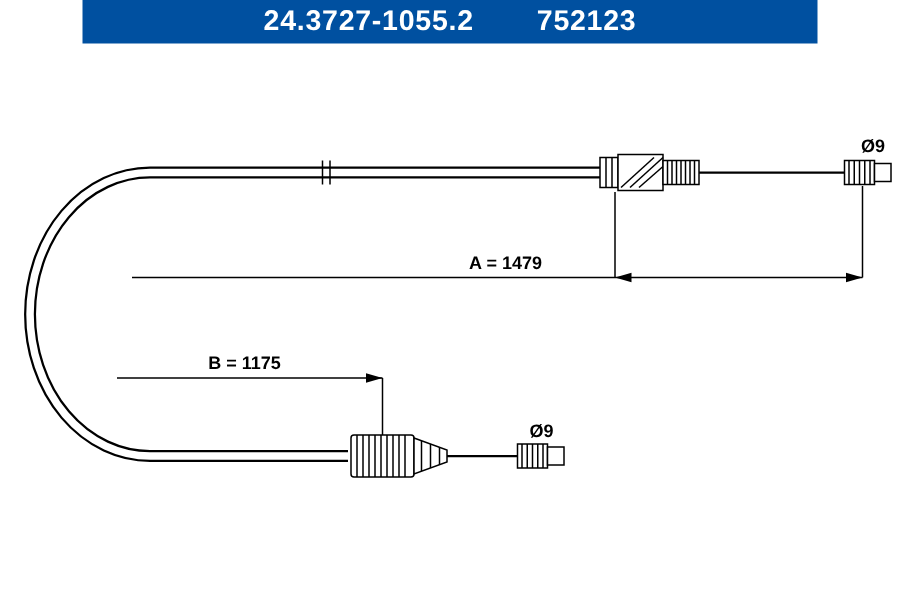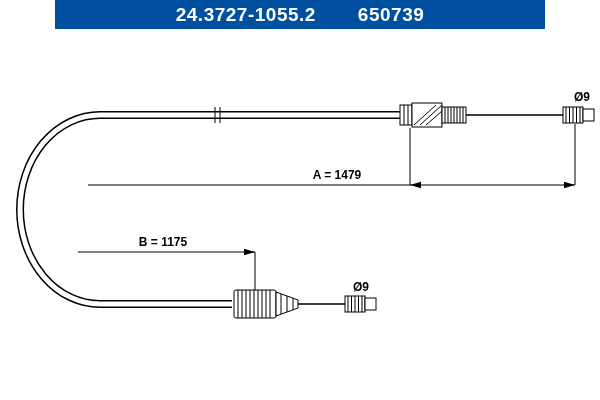--- a/index.html
+++ b/index.html
@@ -39,21 +39,21 @@
     fill: #000000;
   }
 </style>
 </head>
 <body>
 
 <div class="screen">
 
   <div class="header-bar">
     <span>24.3727-1055.2</span>
-    <span>650739</span>
+    <span>752123</span>
   </div>
 
   <svg class="diagram-svg" width="600" height="400" viewBox="0 0 600 400" xmlns="http://www.w3.org/2000/svg">
 
     <g>
       <path d="M 412 115 L 100 115 A 80 94.5 0 0 0 100 304 L 232 304" fill="none" stroke="#000000" stroke-width="8"></path>
       <path d="M 412 115 L 100 115 A 80 94.5 0 0 0 100 304 L 232 304" fill="none" stroke="#ffffff" stroke-width="5"></path>
     </g>
 
     <g stroke="#000000" stroke-width="1">

